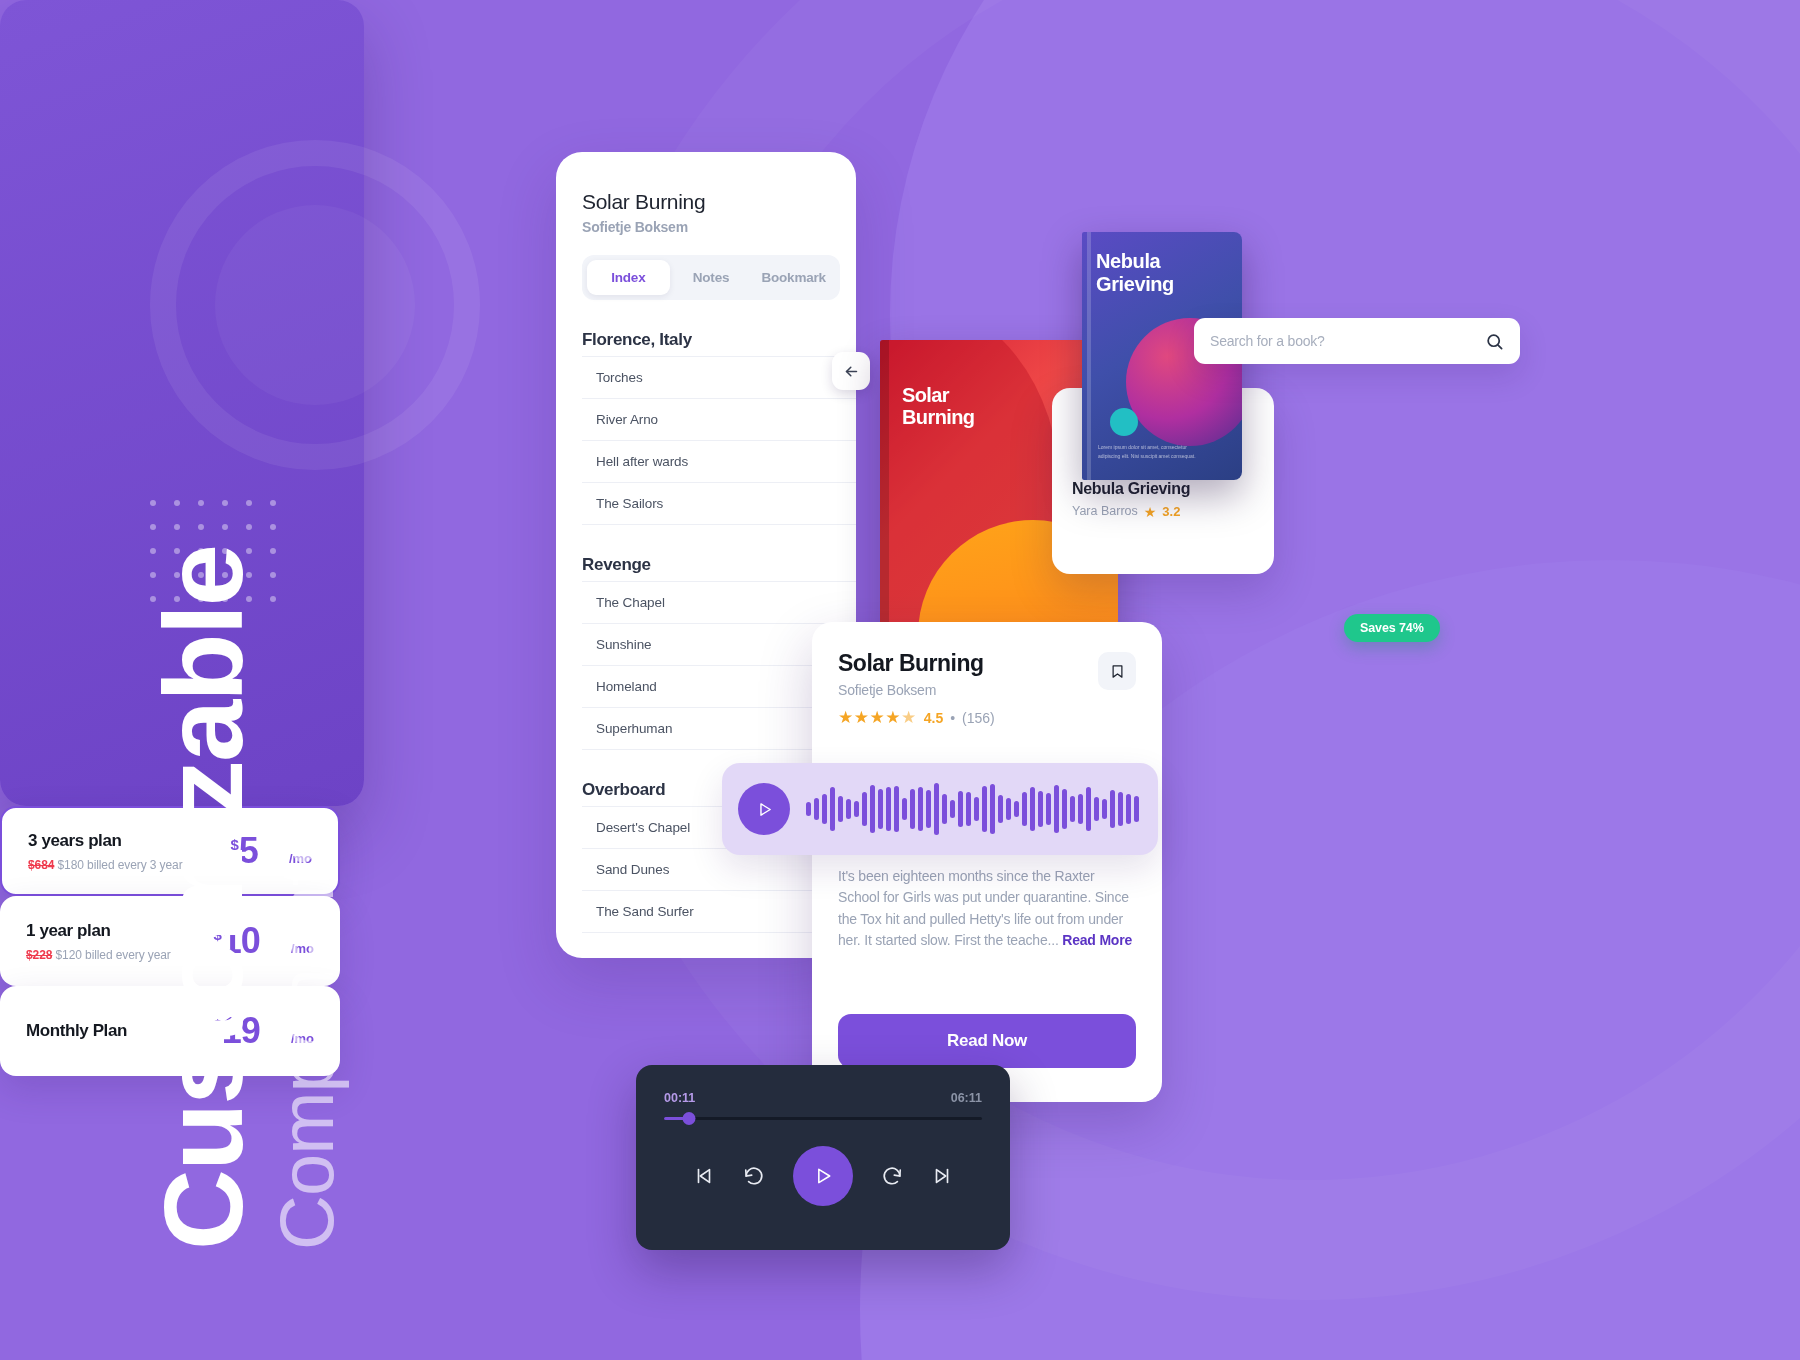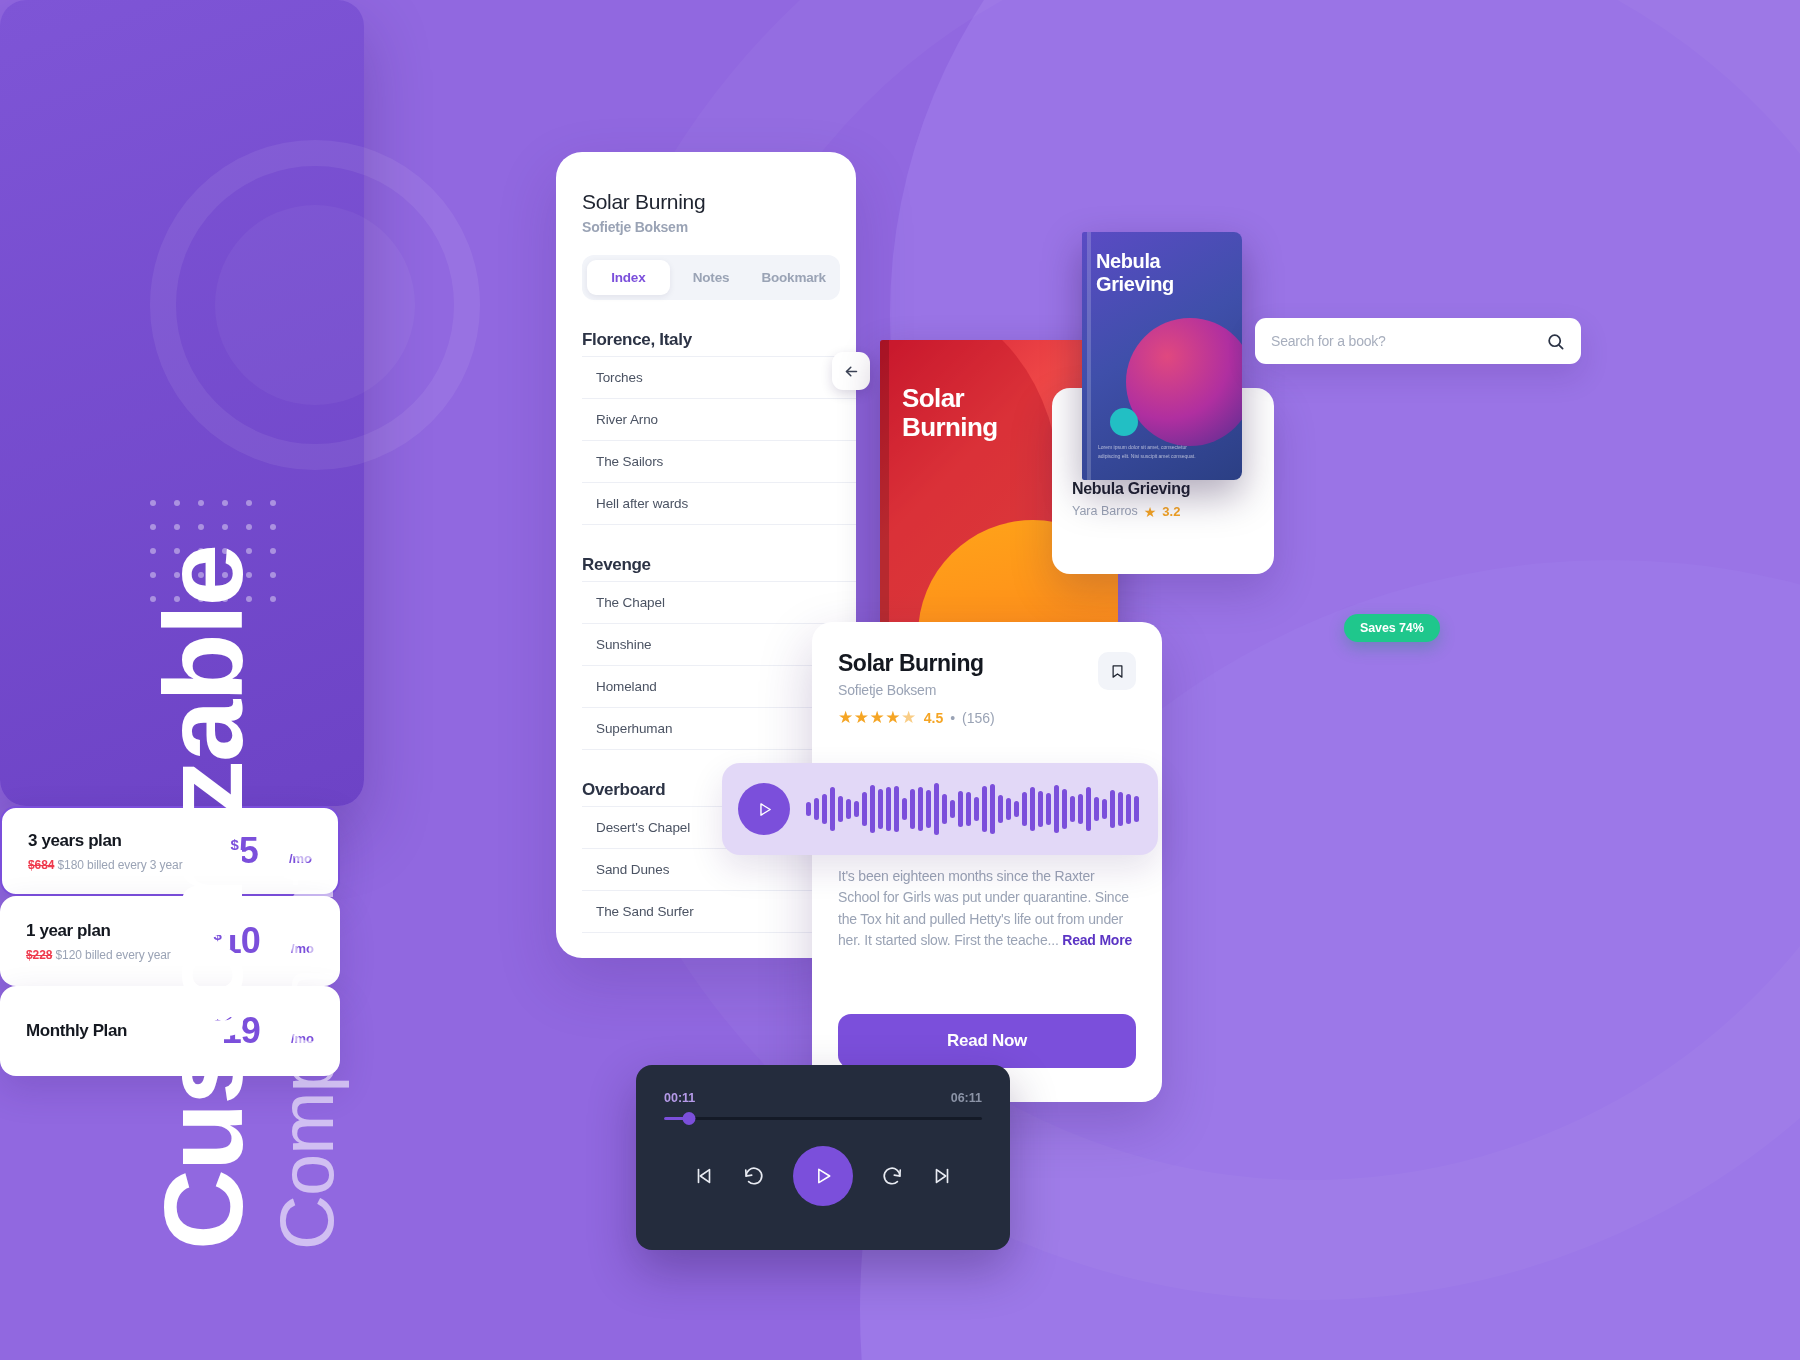--- a/index.html
+++ b/index.html
@@ -126,21 +126,21 @@
   #cover-solar .arc {
     position: absolute; left: -120px; top: -40px; width: 300px; height: 380px;
     border-radius: 50%; background: rgba(180,10,30,.35);
   }
   #cover-solar .sun {
     position: absolute; left: 38px; bottom: -110px; width: 230px; height: 230px;
     border-radius: 50%; background: linear-gradient(170deg,#ffa319,#ff7b1c);
   }
   #cover-solar .ct {
     position: absolute; left: 22px; top: 44px; color: #fff;
-    font-size: 26px; font-weight: 700; line-height: 1.12; letter-spacing: -.6px;
+    font-size: 20px; font-weight: 700; line-height: 1.12; letter-spacing: -.6px;
   }
 
   
   #nebula-card {
     left: 1052px; top: 388px; width: 222px; height: 186px;
     border-radius: 18px; background: #fff;
     box-shadow: 0 18px 44px rgba(50,20,100,.20);
     padding: 92px 20px 0 20px;
   }
   #cover-nebula {
@@ -166,21 +166,21 @@
   #cover-nebula .lorem {
     position: absolute; left: 16px; bottom: 20px; width: 110px;
     color: rgba(255,255,255,.6); font-size: 5px; line-height: 1.7;
   }
   #nebula-card .nb-title { font-size: 16px; font-weight: 700; color: #1f2430; letter-spacing: -.3px; }
   #nebula-card .nb-meta { margin-top: 6px; display: flex; align-items: flex-start; gap: 6px; font-size: 12.5px; color: #9aa3b5; }
   #nebula-card .nb-rate { color: #f5a524; font-weight: 700; font-size: 13px; }
 
   
   #searchbar {
-    left: 1255px; top: 318px; width: 326px; height: 46px;
+    left: 1194px; top: 318px; width: 326px; height: 46px;
     border-radius: 11px; background: #fff;
     box-shadow: 0 12px 30px rgba(50,20,100,.14);
     display: flex; align-items: center; padding: 5px 16px;
   }
   #searchbar input {
     flex: 1; border: 0; outline: 0; font-size: 14px; color: #4b5363;
     font-family: "Liberation Sans", sans-serif; letter-spacing: -.2px; background: transparent;
   }
   #searchbar input::placeholder { color: #a7aebd; }
 
@@ -325,22 +325,22 @@
     <div class="tabbar">
       <div class="tab active">Index</div>
       <div class="tab">Notes</div>
       <div class="tab">Bookmark</div>
     </div>
 
     <div class="sec-title">Florence, Italy</div>
     <div class="idx-list">
       <div class="idx-item">Torches</div>
       <div class="idx-item">River Arno</div>
+      <div class="idx-item">Hell after wards</div>
       <div class="idx-item">The Sailors</div>
-      <div class="idx-item">Hell after wards</div>
     </div>
 
     <div class="sec-title">Revenge</div>
     <div class="idx-list">
       <div class="idx-item">The Chapel</div>
       <div class="idx-item">Sunshine</div>
       <div class="idx-item">Homeland</div>
       <div class="idx-item">Superhuman</div>
     </div>
 

